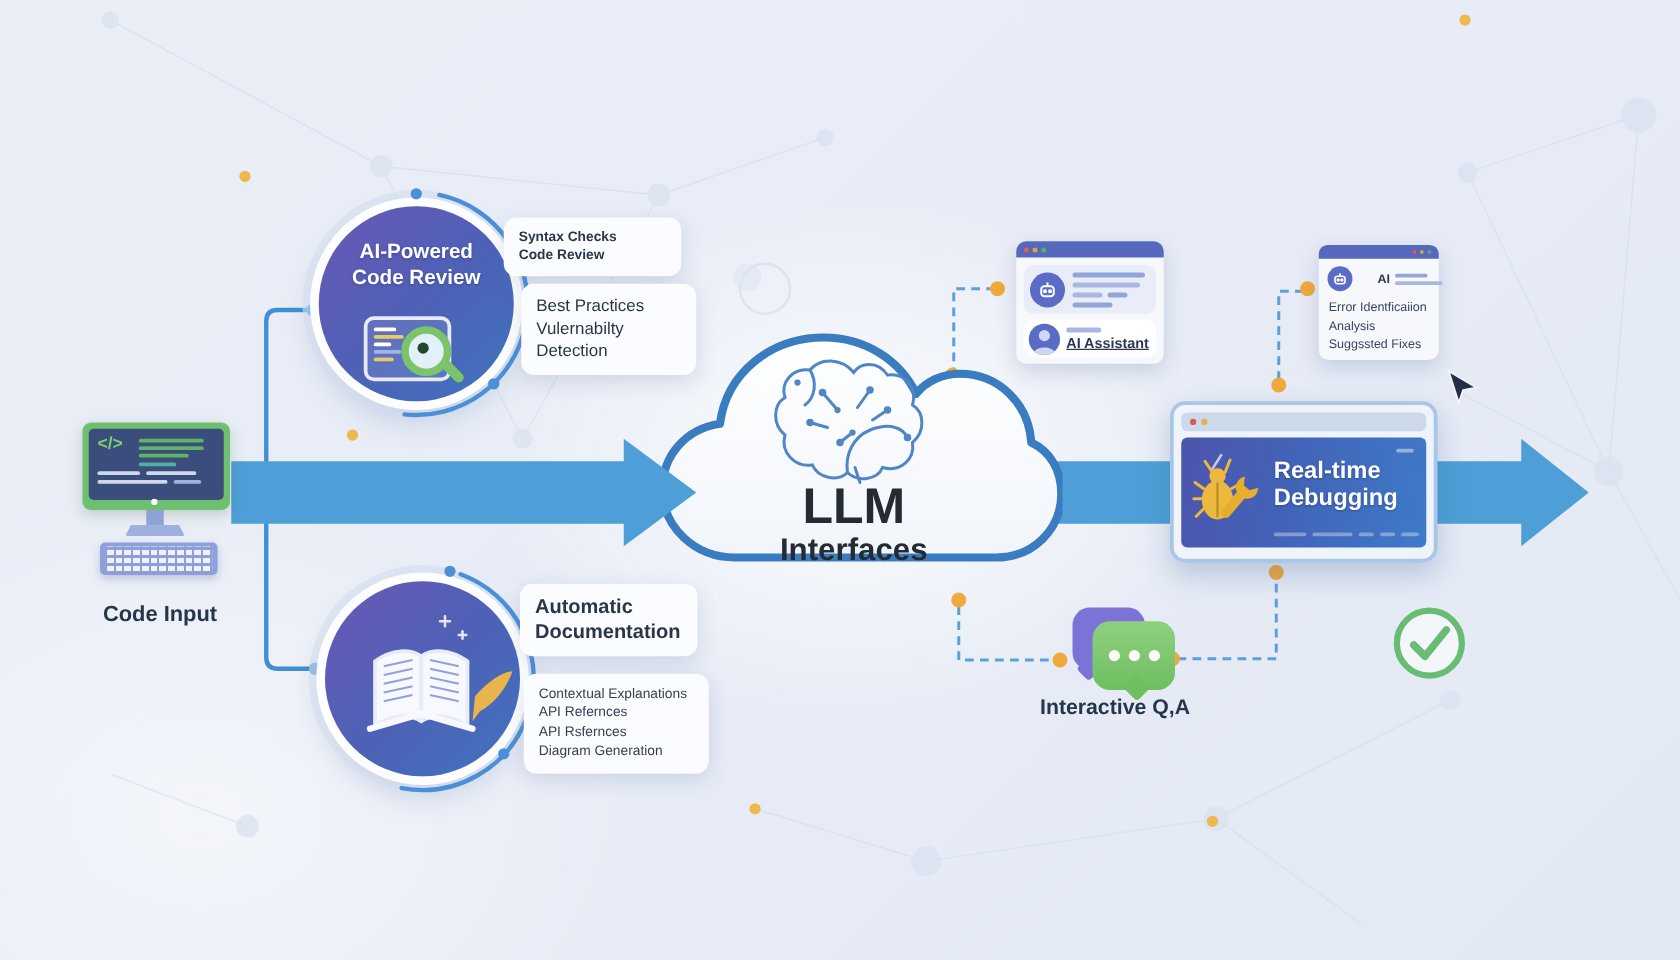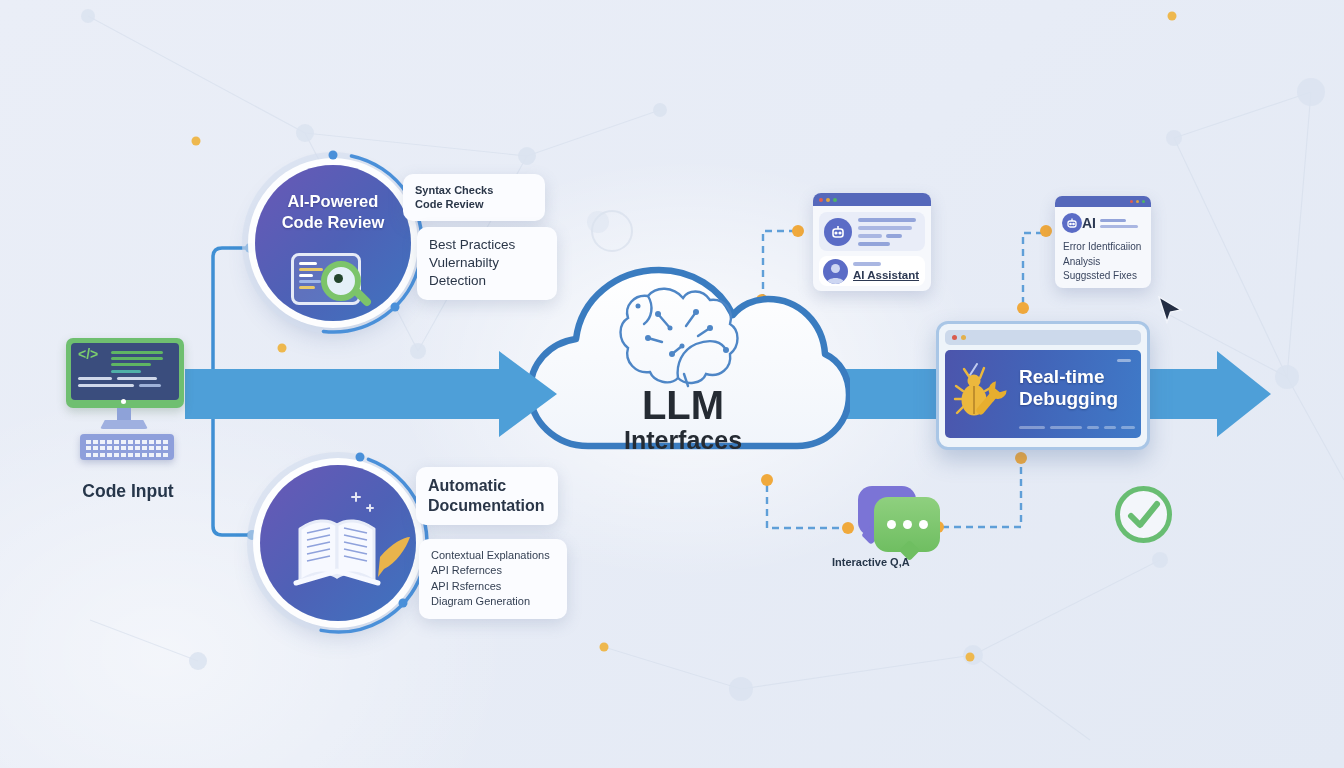--- a/index.html
+++ b/index.html
@@ -346,21 +346,21 @@
       <div class="avatar" style="width:20px;height:20px;">
         <svg width="12" height="12">
             <g fill="none" stroke="#ffffff" stroke-width="1.3">
           <rect x="2" y="4" width="8" height="6" rx="2"></rect>
               <line x1="6" y1="4" x2="6" y2="1.5"></line>
           <circle cx="4.5" cy="7" r="0.7" fill="#fff"></circle>
               <circle cx="7.5" cy="7" r="0.7" fill="#fff"></circle>
         </g>
           </svg>
       </div>
-      <span style="margin-left:0;font-size:14px;font-weight:700;color:#2c3852;">AI</span>
+      <span style="margin-left:20px;font-size:10px;font-weight:700;color:#2c3852;">AI</span>
       <div style="margin-left:4px;display:flex;flex-direction:column;gap:3px;">
         <span class="bar" style="width:26px;height:3px;"></span>
         <span class="bar" style="width:38px;height:3px;background:#aab7e2;"></span>
       </div>
     </div>
     <div class="abs" style="left:8px;top:44px;font-size:10px;font-weight:500;color:#39455e;line-height:1.45;white-space:nowrap;">
       <div>Error Identficaiion</div>
         <div>Analysis</div>
         <div>Suggssted Fixes</div>
     </div>
@@ -405,21 +405,21 @@
         </div>
     </div>
   </div>
 
   <div class="bub-purple"></div>
   <div class="bub-green">
       <i></i>
       <i></i>
       <i></i>
     </div>
-  <div class="biglabel" style="left:832px;top:556px;font-size:11px;">Interactive Q,A</div>
+  <div class="biglabel" style="left:832px;top:556px;font-size:17px;">Interactive Q,A</div>
 
   <div class="abs" style="left:1115px;top:486px;width:47px;height:47px;border:5px solid #68bd72;border-radius:50%;background:rgba(255,255,255,.55);box-sizing:content-box;">
     <svg width="47" height="47">
         <path d="M11,25 L20,34 L37,13" fill="none" stroke="#68bd72" stroke-width="6" stroke-linecap="round" stroke-linejoin="round"></path>
       </svg>
   </div>
 
   <svg class="abs" width="28" height="32" style="left:1156px;top:296px">
     <path d="M3,1 L11,26 L14.5,16 L25,14 Z" fill="#242e44" stroke="#f2f5fb" stroke-width="1.4"></path>
   </svg>

